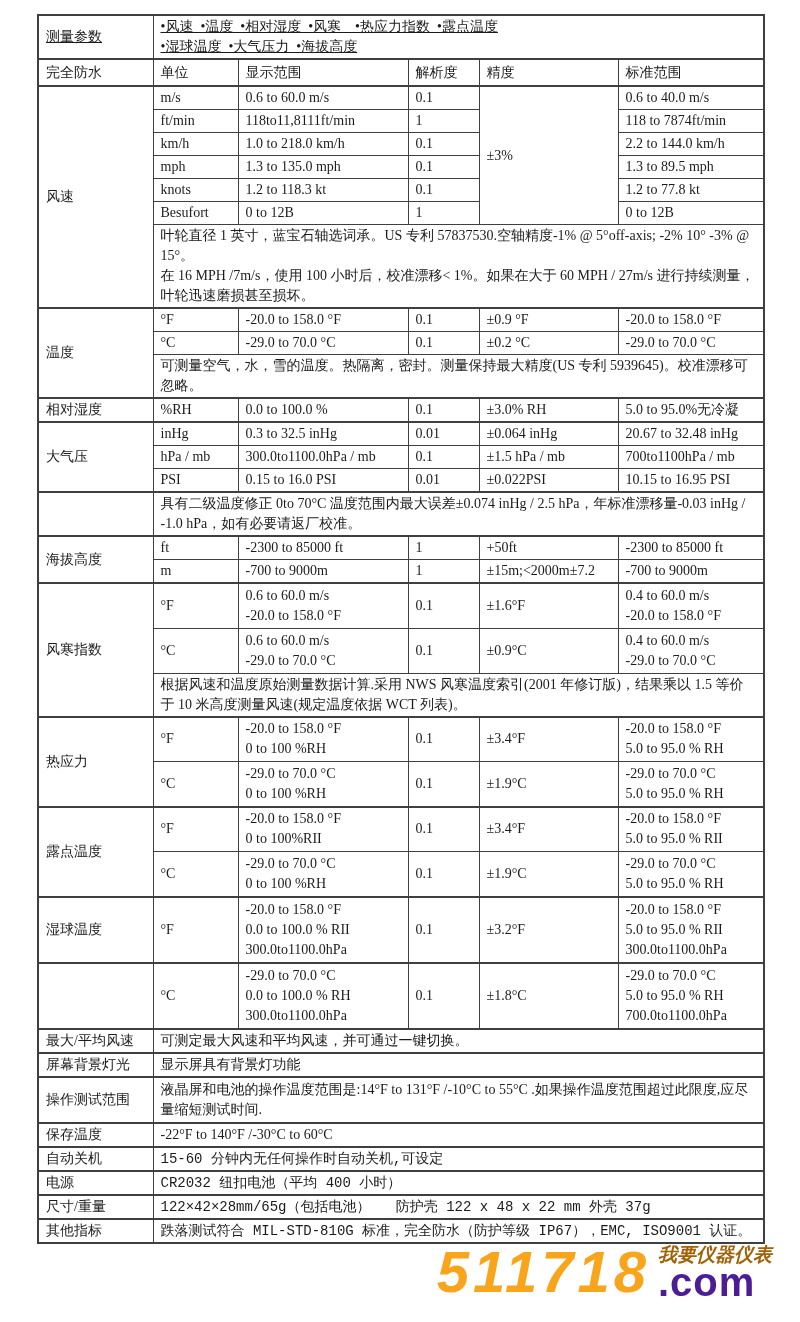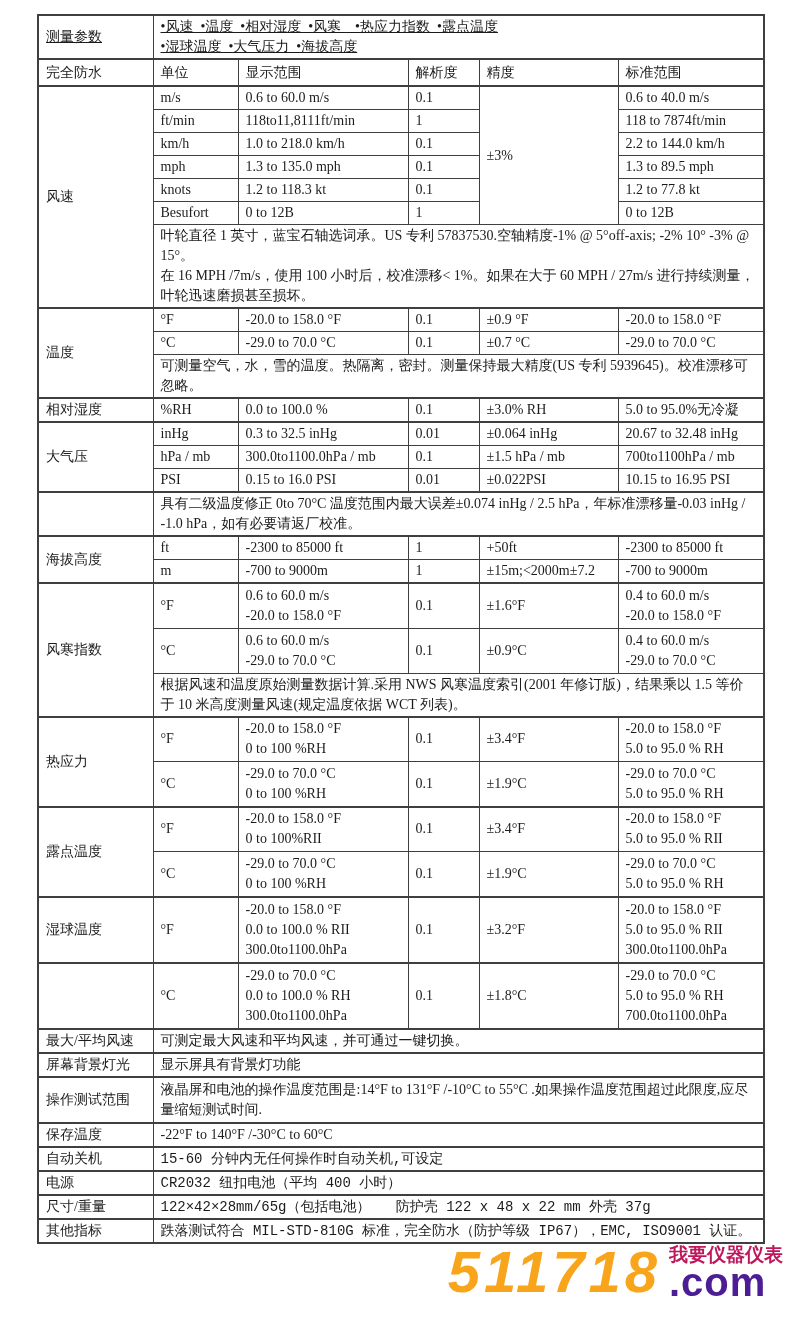--- a/index.html
+++ b/index.html
@@ -29,21 +29,21 @@
   .h3{height:66px;}
   .note2{height:43px;}
   .note3{height:83px;}
   .r1{height:44px;text-decoration:underline;}
   .hdr{height:27px;}
   .bh1{height:24px;border-radius:6px;}
   .bh2{height:46px;padding-left:9px;}
   td.mono{font-family:"Liberation Mono","DejaVu Sans Mono",monospace;font-size:13px;}
   
   .footer{
-    position:absolute;top:1243px;right:17px;
+    position:absolute;top:1243px;right:28px;
     display:flex;align-items:center;
     font-family:"Liberation Sans","DejaVu Sans",sans-serif;
   }
   .logo-num{
     font-size:58px;font-weight:bold;font-style:italic;
     letter-spacing:4px;line-height:1;
   }
   .logo-right{display:flex;flex-direction:column;align-items:flex-start;margin-left:8px;}
   .logo-tag{font-size:19px;font-weight:bold;line-height:1.1;}
   .logo-com{font-size:40px;font-weight:bold;line-height:0.85;letter-spacing:1px;}
@@ -125,21 +125,21 @@
       <td>°F</td>
       <td>-20.0 to 158.0 °F</td>
       <td>0.1</td>
       <td>±0.9 °F</td>
       <td>-20.0 to 158.0 °F</td>
     </tr>
     <tr class="h1">
       <td>°C</td>
       <td>-29.0 to 70.0 °C</td>
       <td>0.1</td>
-      <td>±0.7 °C</td>
+      <td>±0.2 °C</td>
       <td>-29.0 to 70.0 °C</td>
     </tr>
     <tr class="note2">
       <td colspan="5" class="preline">可测量空气，水，雪的温度。热隔离，密封。测量保持最大精度(US 专利 5939645)。校准漂移可忽略。</td>
     </tr>
 
     <tr class="h1 sep">
       <td class="label">相对湿度</td>
       <td>%RH</td>
       <td>0.0 to 100.0 %</td>
@@ -310,16 +310,16 @@
     <tr class="bh1 sep">
       <td class="label">其他指标</td>
       <td colspan="5" class="mono">跌落测试符合 MIL-STD-810G 标准，完全防水（防护等级 IP67），EMC, ISO9001 认证。</td>
     </tr>
   </tbody>
 </table>
 
 <div class="footer">
   <span class="logo-num" style="color: rgb(249, 165, 27);">511718</span>
   <span class="logo-right">
-    <span class="logo-tag" style="color: #be185d;">我要仪器仪表</span>
+    <span class="logo-tag" style="color: #a16207; font-style: italic;">我要仪器仪表</span>
     <span class="logo-com" style="color: #4c1d95;">.com</span>
   </span>
 </div>
 
 </body></html>

